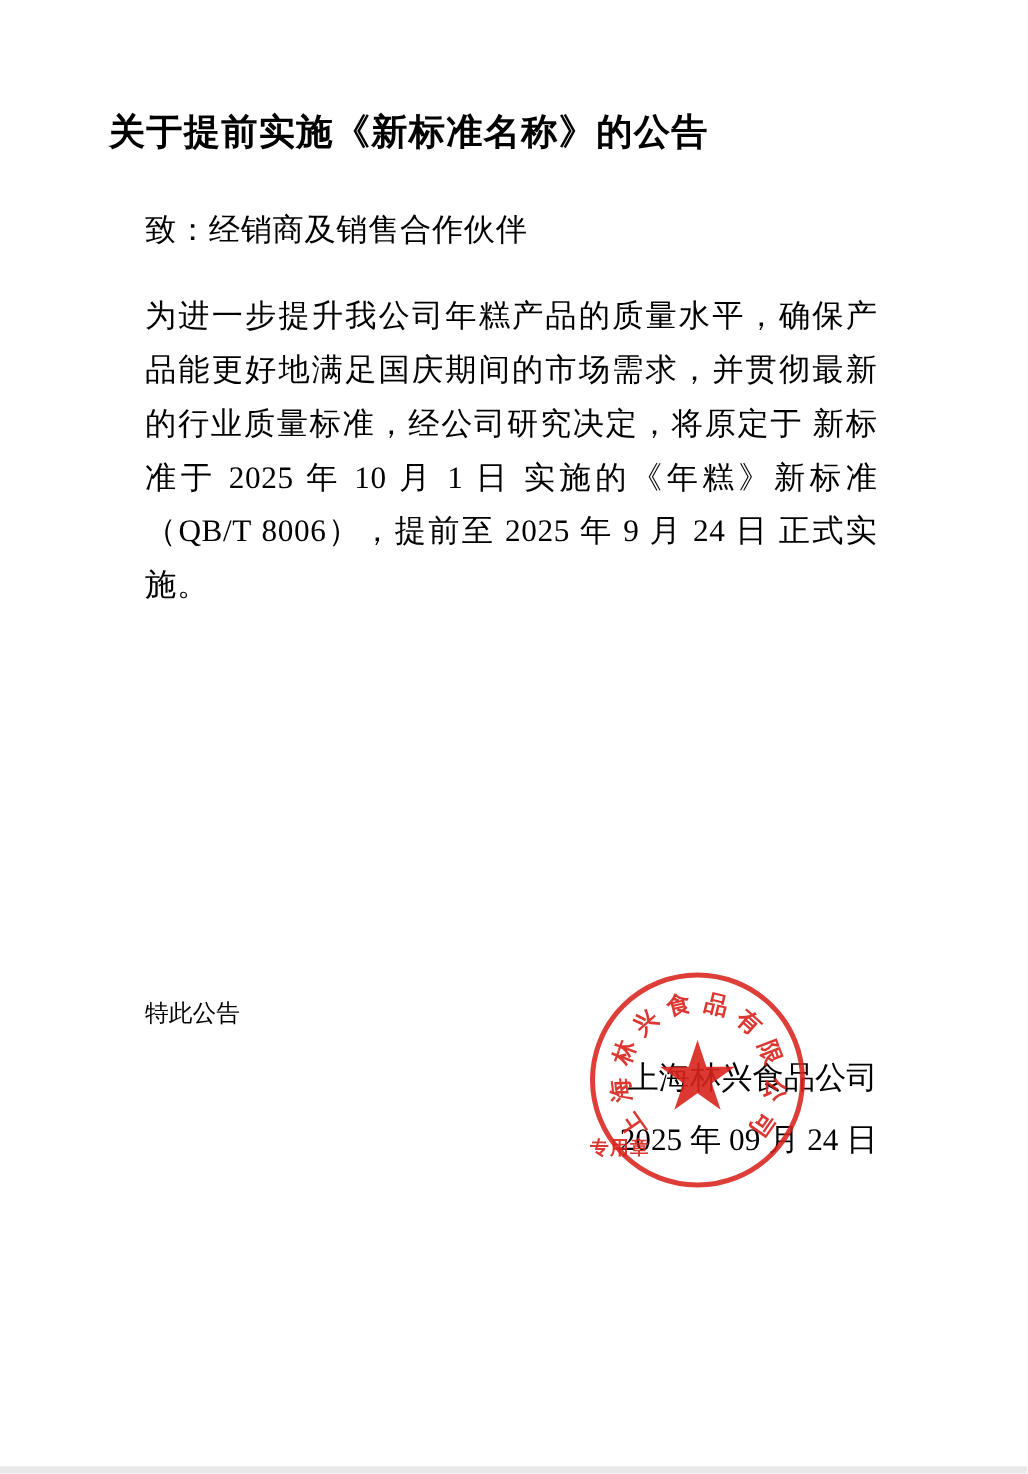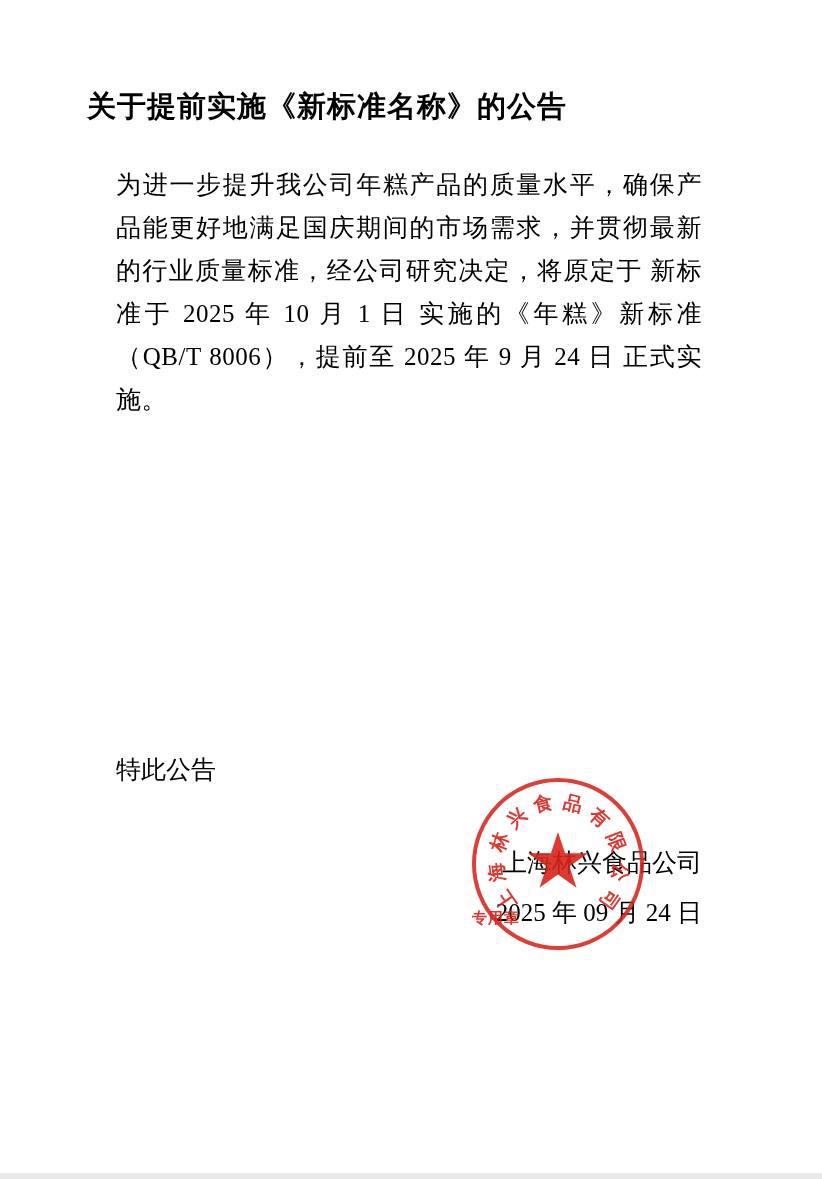--- a/index.html
+++ b/index.html
@@ -55,22 +55,22 @@
     text-align: justify;
     text-justify: inter-ideograph;
     letter-spacing: 0.5px;
   }
   p.para.last {
     margin-bottom: 16px;
   }
   .closing {
     position: absolute;
     left: 116px;
-    top: 748px;
-    font-size: 25px;
+    top: 790px;
+    font-size: 19px;
     line-height: 43px;
   }
   .signature {
     position: absolute;
     right: 120px;
     top: 838px;
     width: 330px;
     text-align: right;
     font-size: 25px;
     line-height: 50px;
@@ -148,20 +148,21 @@
   }
 </style>
 </head>
 <body>
 
 <div class="page">
 
   <div class="doc-title">关于提前实施《新标准名称》的公告</div>
 
   <div class="body-block">
+    <p class="para">致：经销商及销售合作伙伴</p>
     <p class="para last">为进一步提升我公司年糕产品的质量水平，确保产品能更好地满足国庆期间的市场需求，并贯彻最新的行业质量标准，经公司研究决定，将原定于 新标准于 2025 年 10 月 1 日 实施的《年糕》新标准（QB/T 8006），提前至 2025 年 9 月 24 日 正式实施。</p>
   </div>
 
   <div class="closing">特此公告</div>
 
   <div class="signature">
     <span class="sig-line">上海林兴食品公司</span>
     <span class="sig-line">2025 年 09 月 24 日</span>
   </div>
 

